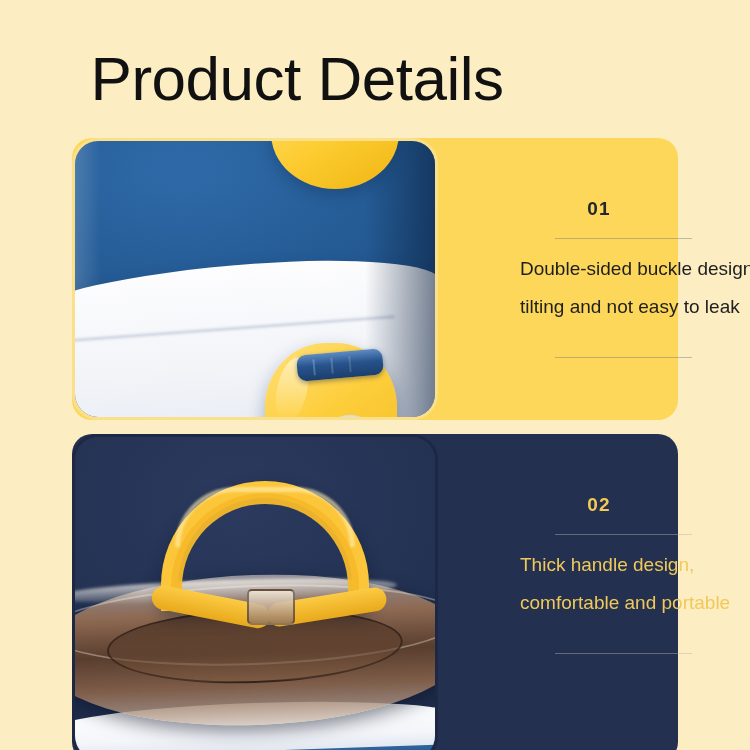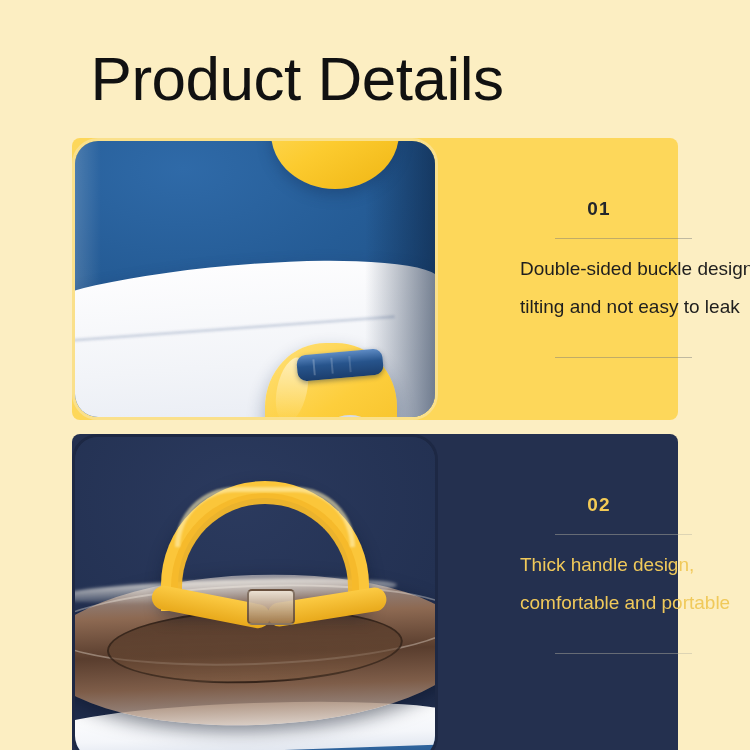--- a/index.html
+++ b/index.html
@@ -27,21 +27,21 @@
     color:#111111;
     white-space:nowrap;
     margin-top:16px;
   }
 
   
   .feature {
     position:absolute;
     left:72px;
     width:606px;
-    border-radius:8px;
+    border-radius:20px;
   }
 
   .feature-01 {
     top:138px;
     height:282px;
     background:#FDD75A;
   }
 
   .feature-02 {
     top:434px;

